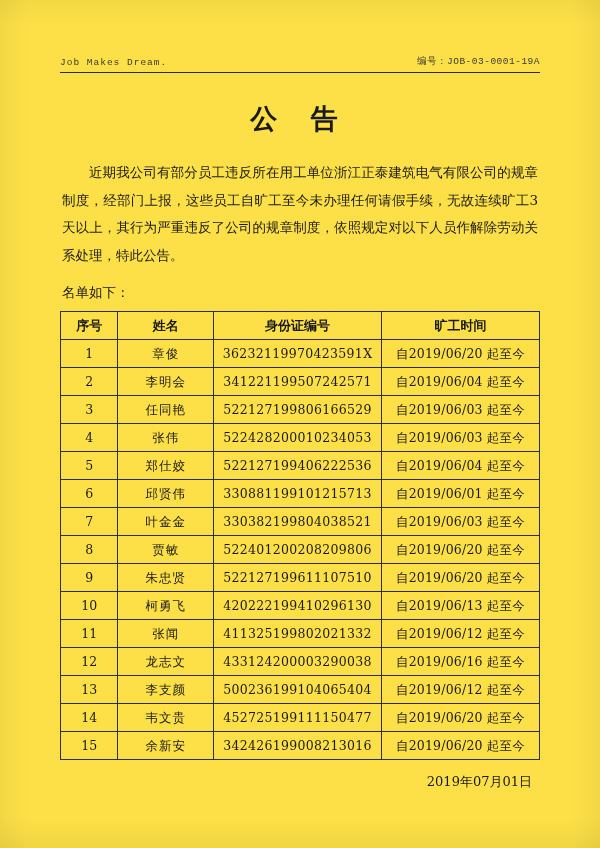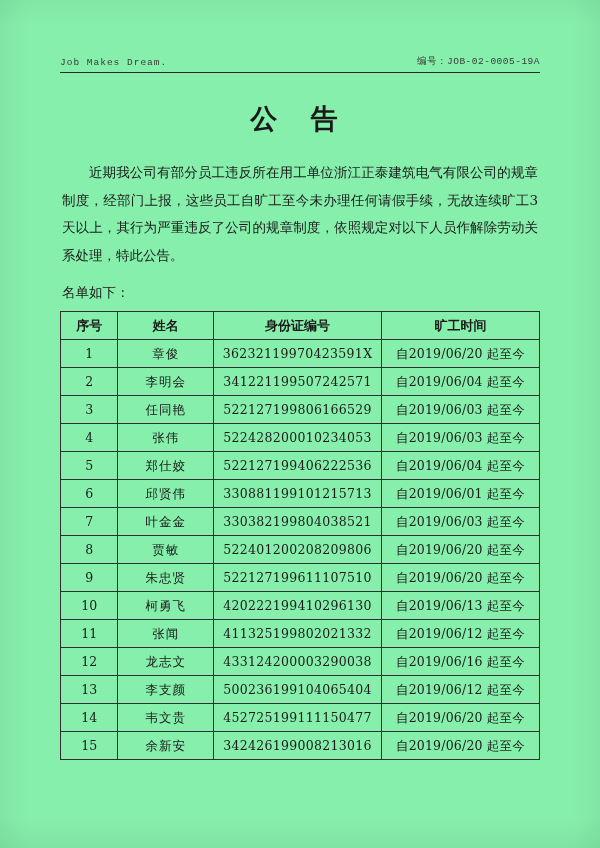--- a/index.html
+++ b/index.html
@@ -11,21 +11,21 @@
     height: 848px;
     background: #f2f1ed;
     font-family: "Liberation Serif", serif;
     color: #1a1a1a;
     overflow: hidden;
   }
   .page {
     position: relative;
     width: 600px;
     height: 848px;
-    background: #86efac;
+    background: #fde047;
     box-sizing: border-box;
     padding: 55px 60px 0 60px;
   }
   
   .page:before {
     content: "";
     position: absolute;
     left: 0; top: 0; right: 0; bottom: 0;
     background:
       linear-gradient(90deg, rgba(0,0,0,0.045) 0px, rgba(0,0,0,0) 28px),
@@ -175,21 +175,21 @@
   }
 </style>
 </head>
 <body>
 
 <div class="page">
 
   <div class="header-row">
     <div class="header-left">Job Makes Dream.</div>
     <div class="header-right">
-      <span>编号：</span><span>JOB-02-0005-19A</span>
+      <span>编号：</span><span>JOB-03-0001-19A</span>
     </div>
   </div>
 
   <div class="doc-title">公 告</div>
 
   <p class="body-text">近期我公司有部分员工违反所在用工单位浙江正泰建筑电气有限公司的规章制度，经部门上报，这些员工自旷工至今未办理任何请假手续，无故连续旷工3天以上，其行为严重违反了公司的规章制度，依照规定对以下人员作解除劳动关系处理，特此公告。</p>
 
   <div class="list-label">名单如下：</div>
 
   <table class="namelist">
@@ -295,16 +295,17 @@
       <tr>
         <td>15</td>
         <td class="name-cell">余新安</td>
         <td class="id-cell">342426199008213016</td>
         <td class="time-cell">自2019/06/20 起至今</td>
       </tr>
     </tbody>
   </table>
 
   <div class="footer">
+    <div>2019年07月01日</div>
   </div>
 
 
 </div>
 
 </body></html>

